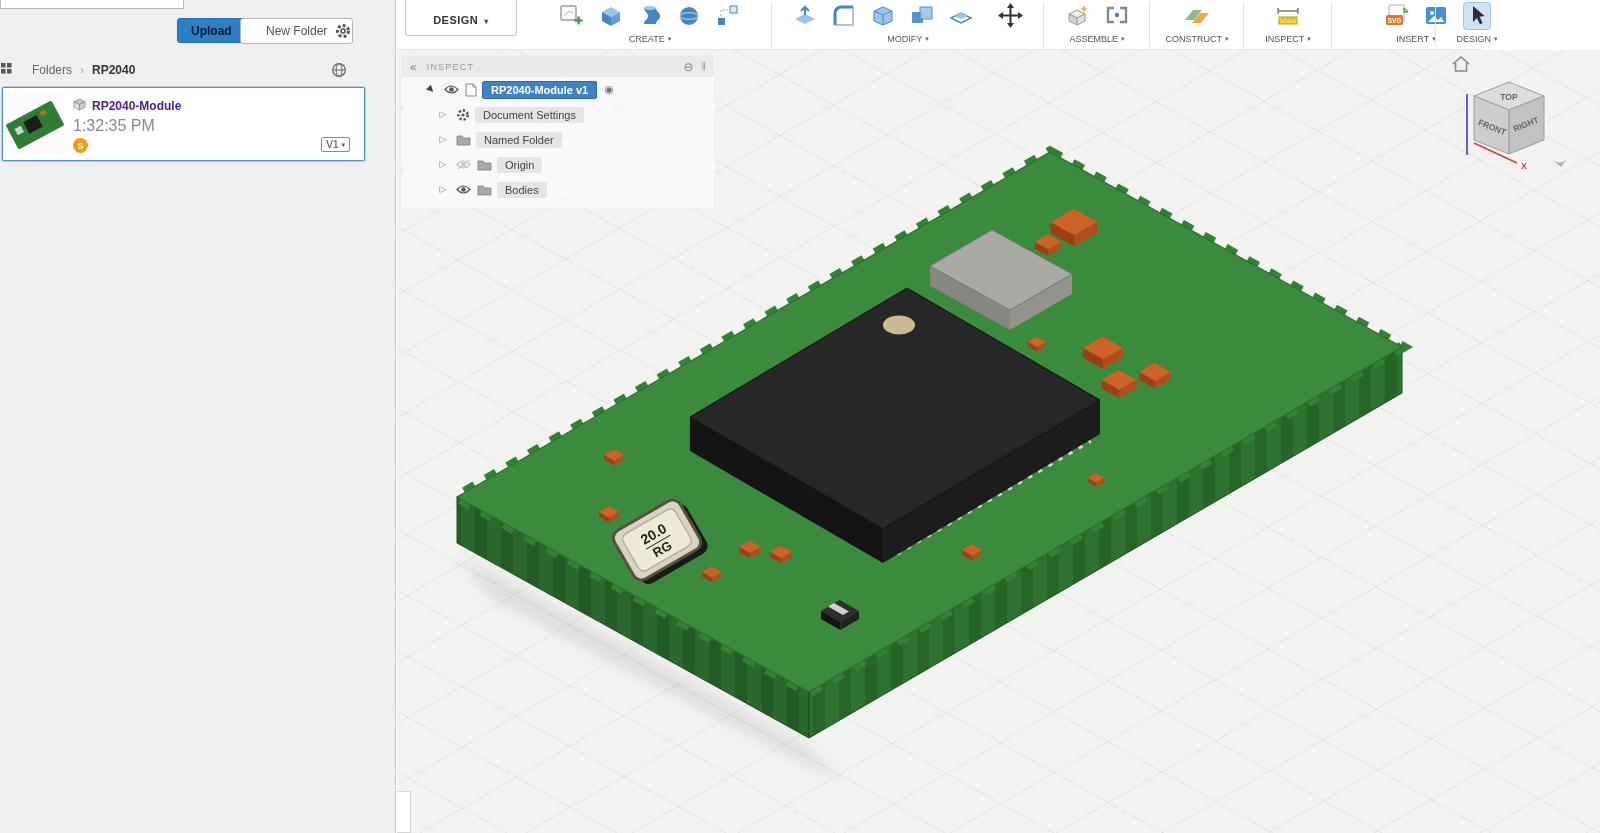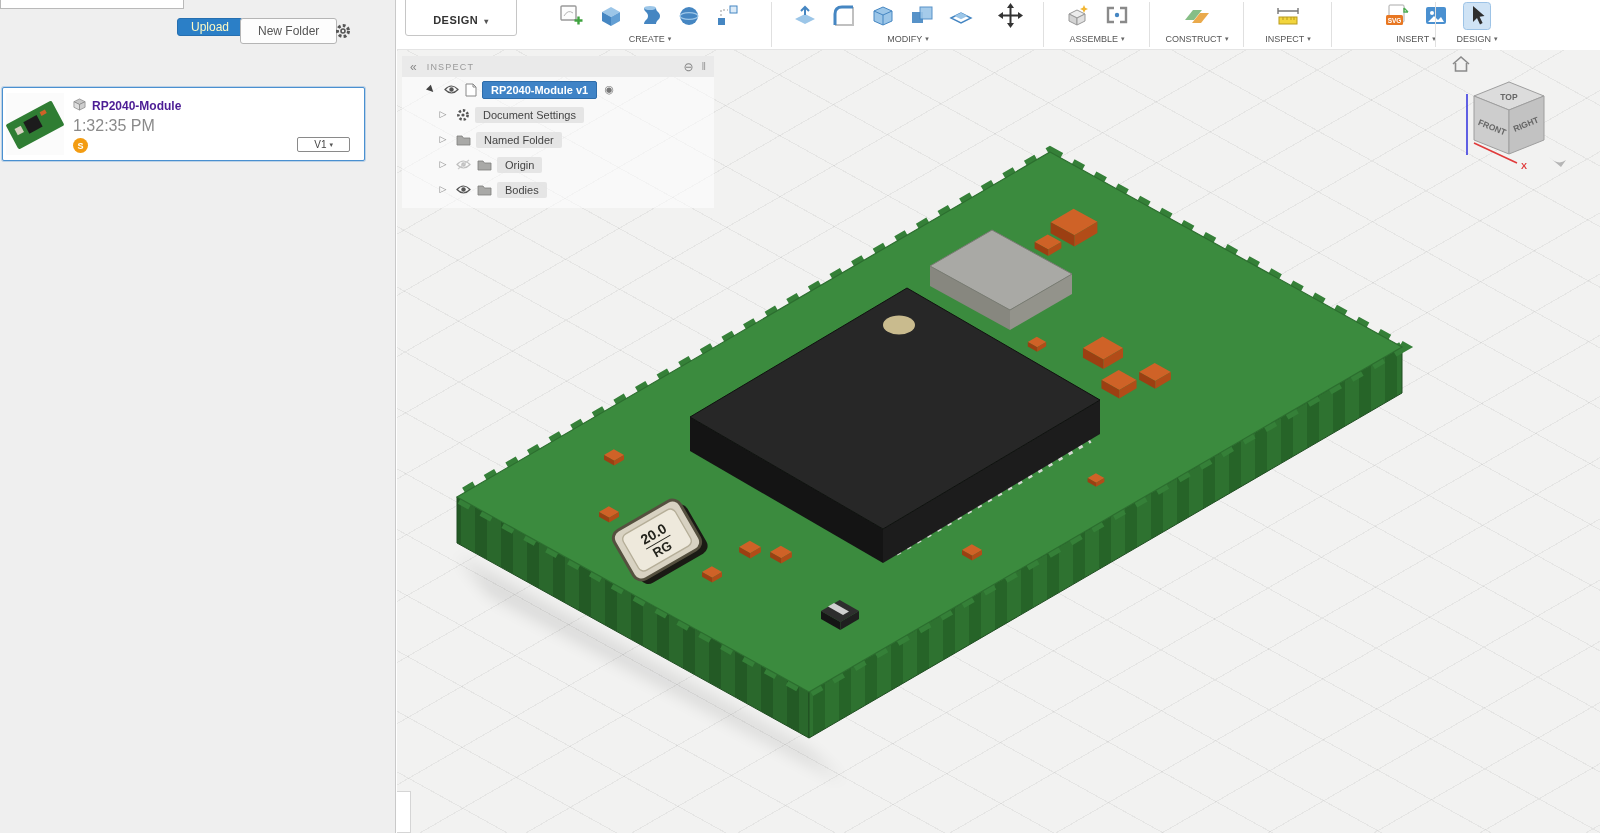--- a/index.html
+++ b/index.html
@@ -6,24 +6,24 @@
   html,body{width:1600px;height:833px;overflow:hidden;background:#fff;
     font-family:"Liberation Sans",sans-serif;}
   .app{position:relative;width:1600px;height:833px;overflow:hidden;}
   svg text{font-family:"Liberation Sans",sans-serif;}
 
   
   .data-panel{position:absolute;left:0;top:0;width:396px;height:833px;
     background:#efefef;border-right:1px solid #c9c9c9;z-index:6;}
   .search-stub{position:absolute;left:0;top:-5px;width:184px;height:14px;
     background:#fff;border:1px solid #b9b9b9;}
-  .btn-upload{position:absolute;left:177px;top:18px;height:18px;padding:0 13px;
-    background:#2b7fc7;border:1px solid #266fb0;border-radius:3px;color:#fef9c3;
-    font-size:12px;font-weight:normal;display:flex;align-items:center;cursor:pointer;}
-  .btn-newfolder{position:absolute;left:240px;top:18px;height:26px;padding:0 17px;
+  .btn-upload{position:absolute;left:177px;top:18px;height:25px;padding:0 13px;
+    background:#2b7fc7;border:1px solid #266fb0;border-radius:3px;color:#0f172a;
+    font-size:12px;font-weight:bold;display:flex;align-items:center;cursor:pointer;}
+  .btn-newfolder{position:absolute;left:240px;top:18px;height:26px;padding:0 25px;
     background:#fdfdfd;border:1px solid #b5b5b5;border-radius:3px;color:#555;
     font-size:12px;display:flex;align-items:center;cursor:pointer;}
   .gear-btn{position:absolute;left:334px;top:22px;cursor:pointer;}
   .breadcrumb{position:absolute;left:0;top:61px;width:100%;height:18px;
     display:flex;align-items:center;font-size:12px;color:#666;}
   .bc-grid{margin-left:1px;margin-right:20px;}
   .bc-link{color:#666;cursor:pointer;}
   .bc-sep{margin:0 8px;color:#aaa;}
   .bc-current{color:#333;font-weight:bold;cursor:pointer;}
   .bc-globe{position:absolute;right:48px;top:1px;cursor:pointer;}
@@ -32,21 +32,21 @@
     border:1px solid #4a90d0;border-radius:2px;box-shadow:0 0 0 1px rgba(74,144,208,.3);
     cursor:pointer;}
   .thumb{position:absolute;left:3px;top:5px;width:58px;height:62px;overflow:hidden;}
   .card-title-row{position:absolute;left:70px;top:9px;display:flex;align-items:center;gap:6px;}
   .card-title{font-size:12px;font-weight:bold;color:#4c1d95;}
   .card-time{position:absolute;left:70px;top:29px;font-size:16px;color:#8a8a8a;}
   .badge-s{position:absolute;left:70px;top:50px;width:15px;height:15px;border-radius:50%;
     background:#f39c12;color:#fff;font-size:9px;font-weight:bold;display:flex;
     align-items:center;justify-content:center;}
   .ver-box{position:absolute;right:14px;top:49px;border:1px solid #8a8a8a;border-radius:2px;
-    font-size:10px;color:#444;padding:1px 16px;display:flex;align-items:center;gap:3px;
+    font-size:10px;color:#444;padding:1px 4px;display:flex;align-items:center;gap:3px;
     background:#fff;cursor:pointer;}
   .ver-box::after{content:"▾";font-size:7px;color:#555;}
 
   
   .main{position:absolute;left:397px;top:0;width:1085px;height:833px;}
   .toolbar{position:absolute;left:0;top:0;width:100%;height:50px;background:#fff;
     border-bottom:1px solid #e4e4e4;z-index:5;}
   .design-btn{position:absolute;left:8px;top:-8px;width:112px;height:44px;
     border:1px solid #c6c6c6;border-radius:3px;display:flex;align-items:flex-end;
     justify-content:center;padding-bottom:9px;gap:6px;font-size:11px;font-weight:bold;
@@ -109,20 +109,40 @@
     <div class="btn-newfolder">
       <span>New Folder</span>
     </div>
     <span class="gear-btn">
       <svg width="18" height="18" viewBox="0 0 18 18">
           <circle cx="9" cy="9" r="5.5" fill="none" stroke="#555" stroke-width="3" stroke-dasharray="2.8 2.2"></circle>
           <circle cx="9" cy="9" r="2" fill="none" stroke="#555" stroke-width="1.6"></circle>
         </svg>
     </span>
 
+    <div class="breadcrumb">
+      <span class="bc-grid">
+        <svg width="11" height="11" viewBox="0 0 11 11">
+            <rect x="0" y="0" width="4.5" height="4.5" fill="#555"></rect>
+            <rect x="6" y="0" width="4.5" height="4.5" fill="#555"></rect>
+            <rect x="0" y="6" width="4.5" height="4.5" fill="#555"></rect>
+            <rect x="6" y="6" width="4.5" height="4.5" fill="#555"></rect>
+          </svg>
+      </span>
+      <span class="bc-link">Folders</span>
+      <span class="bc-sep">›</span>
+      <span class="bc-current">RP2040</span>
+      <span class="bc-globe">
+        <svg width="16" height="16" viewBox="0 0 16 16">
+            <circle cx="8" cy="8" r="6.3" fill="none" stroke="#666" stroke-width="1.2"></circle>
+            <ellipse cx="8" cy="8" rx="2.9" ry="6.3" fill="none" stroke="#666" stroke-width="1"></ellipse>
+            <path d="M1.7,8 H14.3" stroke="#666" stroke-width="1"></path>
+          </svg>
+      </span>
+    </div>
 
     <div class="card">
       <div class="thumb">
         <svg width="58" height="62" viewBox="0 0 58 62">
           <rect width="58" height="62" fill="#fbfbfb"></rect>
           <g transform="translate(29,32) rotate(-28)">
             <rect x="-26" y="-14" width="52" height="28" rx="2" fill="#2f7d33"></rect>
             <rect x="-9" y="-8" width="15" height="13" fill="#1c1c1c"></rect>
             <rect x="-20" y="-6" width="7" height="7" fill="#d8d2c2"></rect>
             <rect x="10" y="-9" width="6" height="4" fill="#cf6227"></rect>

